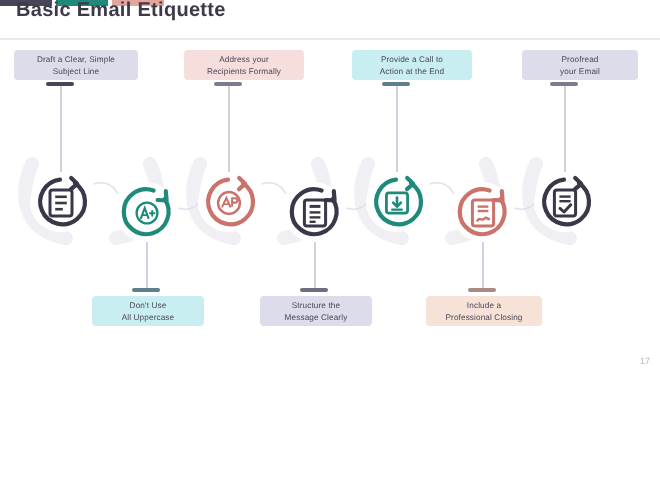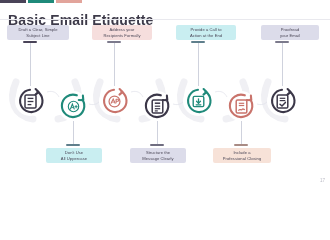--- a/index.html
+++ b/index.html
@@ -17,22 +17,22 @@
     display:flex;gap:2px;
     height:3px;
   }
   .accent{height:3px;}
   .accent.a1{width:26px;background:#4a4458;}
   .accent.a2{width:26px;background:#1f8a7a;}
   .accent.a3{width:26px;background:#e2a49b;}
 
   
   .title{
-    position:absolute;left:8px;top:12px;
-    font-size:14px;font-weight:bold;
+    position:absolute;left:8px;top:0;
+    font-size:10px;font-weight:bold;
     color:#3d3a49;letter-spacing:0.15px;
     white-space:nowrap;
   }
   .title-rule{
     position:absolute;left:0;top:19px;width:330px;height:1px;
     background:#e9e9ee;
   }
 
   
   .canvas{

